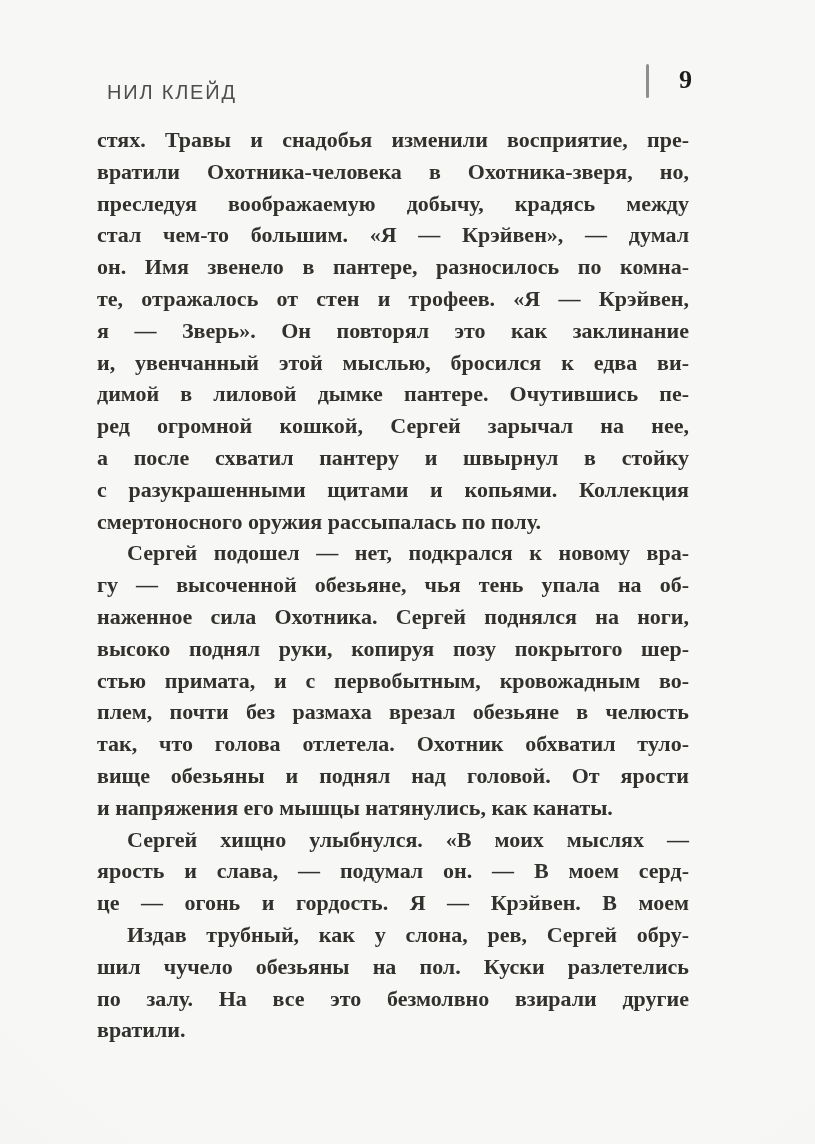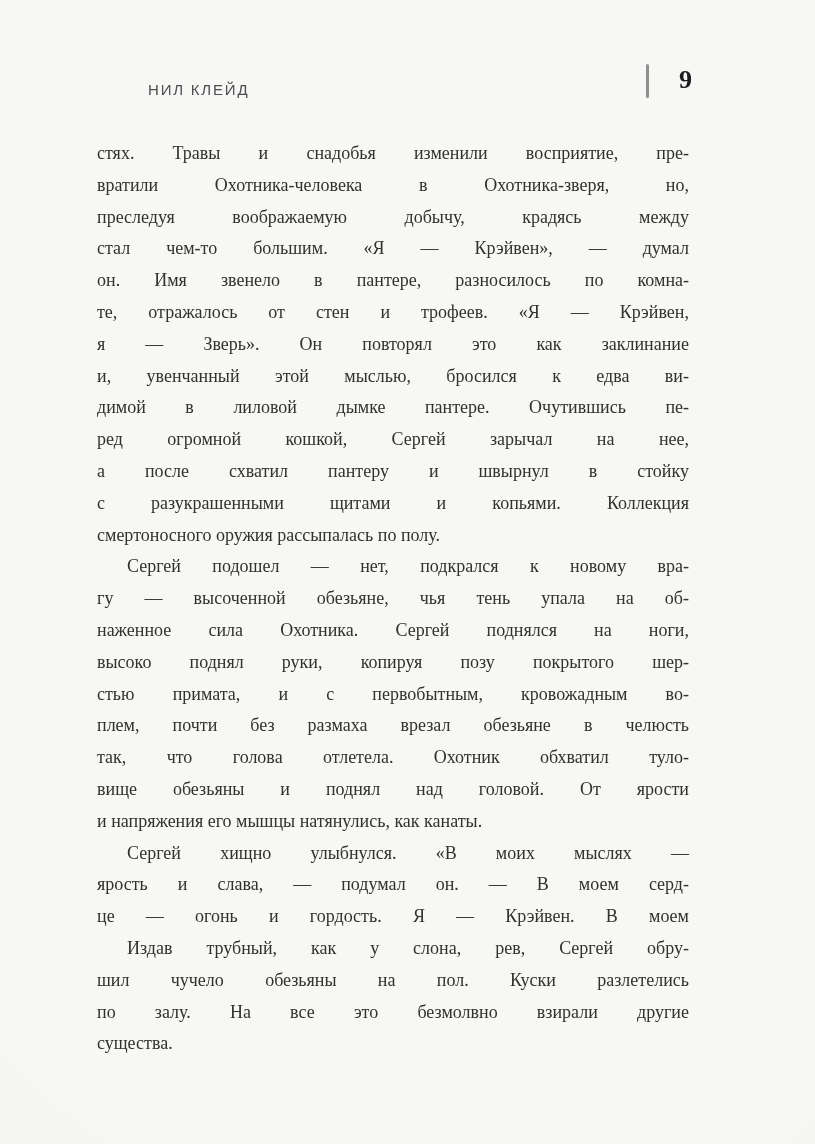--- a/index.html
+++ b/index.html
@@ -20,26 +20,25 @@
     left: 99px;
     right: 99px;
     top: 70px;
     height: 36px;
   }
   .running-title {
     position: absolute;
     left: 8px;
     top: 11px;
     font-family: "Liberation Sans", sans-serif;
-    font-size: 15px;
+    font-size: 20px;
     font-weight: 500;
     letter-spacing: 1.8px;
     color: #4e4e4e;
     white-space: nowrap;
-    margin-left: 41px;
   }
   .pagenum-divider {
     position: absolute;
     right: 67px;
     top: -6px;
     width: 3px;
     height: 34px;
     background: #8f8f8f;
     border-radius: 2px;
   }
@@ -48,25 +47,26 @@
     right: 24px;
     top: -5px;
     font-family: "Liberation Serif", serif;
     font-size: 26px;
     font-weight: 700;
     color: #1c1c1c;
   }
   .text-block {
     position: absolute;
     left: 97px;
-    top: 138px;
+    top: 124px;
     width: 592px;
-    font-size: 18px;
+    font-size: 22px;
     line-height: 31.8px;
     color: #33312e;
+    font-weight: bold;
   }
   .line {
     text-align: justify;
     text-align-last: justify;
     white-space: normal;
   }
   .line.end {
     text-align-last: left;
   }
   .line.indent {
@@ -104,15 +104,15 @@
       <div class="line">плем, почти без размаха врезал обезьяне в челюсть</div>
       <div class="line">так, что голова отлетела. Охотник обхватил туло-</div>
       <div class="line">вище обезьяны и поднял над головой. От ярости</div>
       <div class="line end">и напряжения его мышцы натянулись, как канаты.</div>
       <div class="line indent">Сергей хищно улыбнулся. «В моих мыслях —</div>
       <div class="line">ярость и слава, — подумал он. — В моем серд-</div>
       <div class="line">це — огонь и гордость. Я — Крэйвен. В моем</div>
       <div class="line indent">Издав трубный, как у слона, рев, Сергей обру-</div>
       <div class="line">шил чучело обезьяны на пол. Куски разлетелись</div>
       <div class="line">по залу. На все это безмолвно взирали другие</div>
-      <div class="line end">существа.</div>
+      <div class="line end">вратили.</div>
     </div>
 </div>
 
 </body></html>

